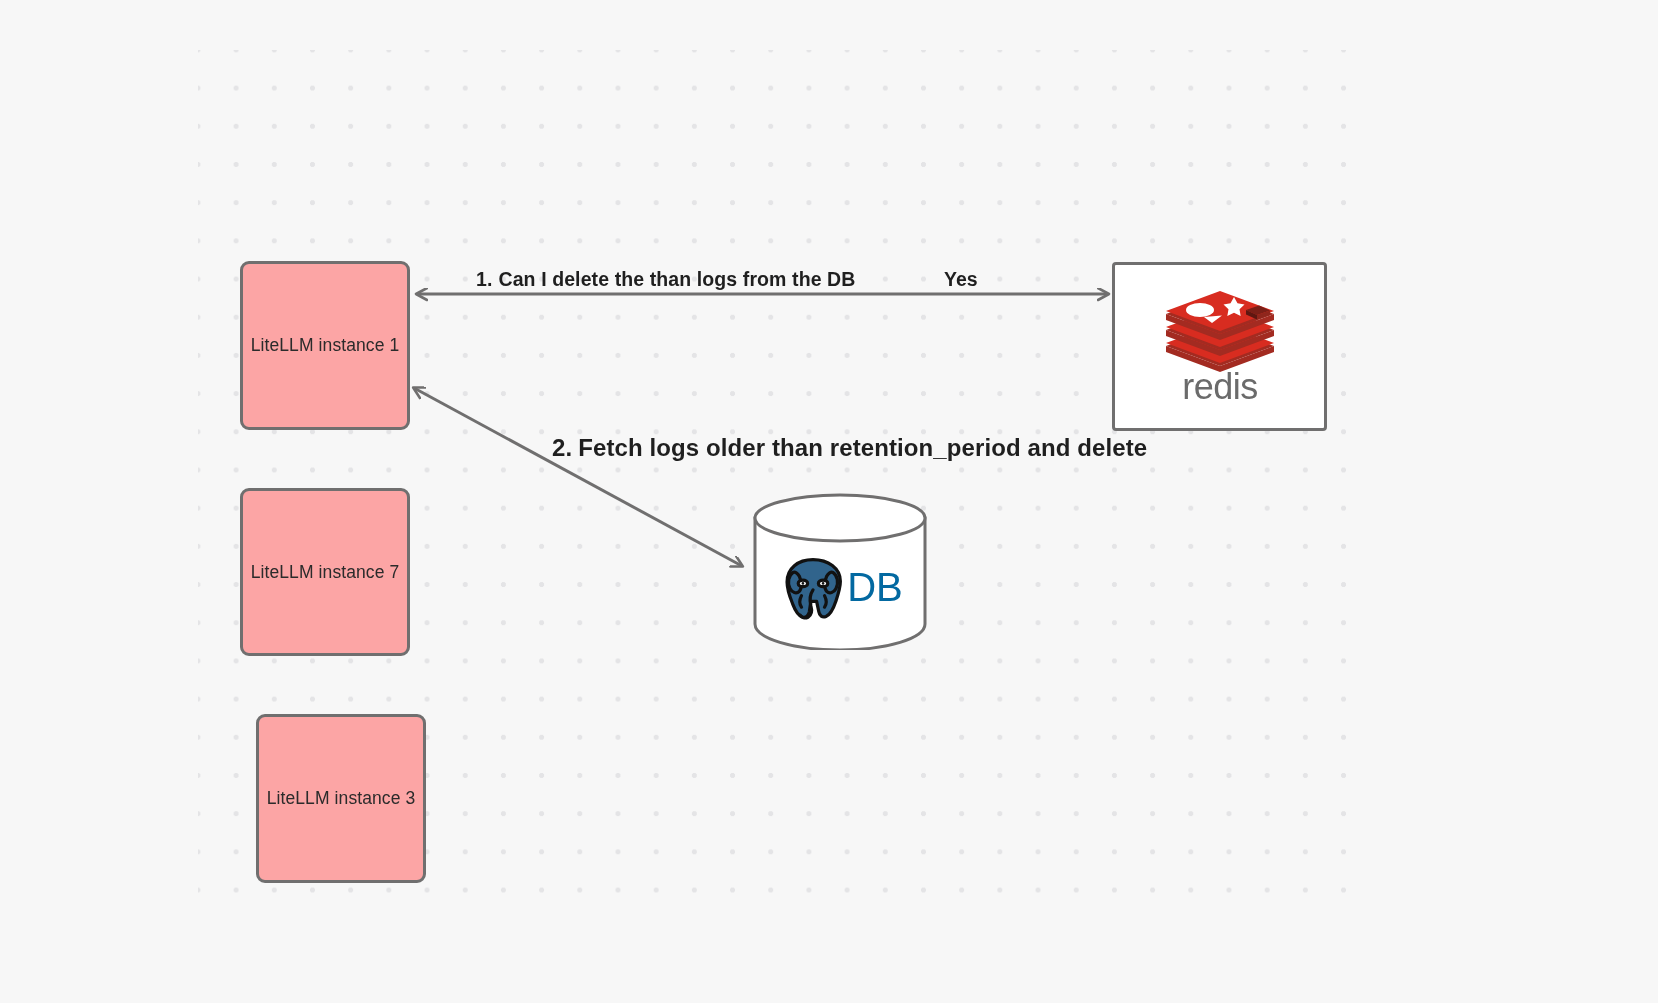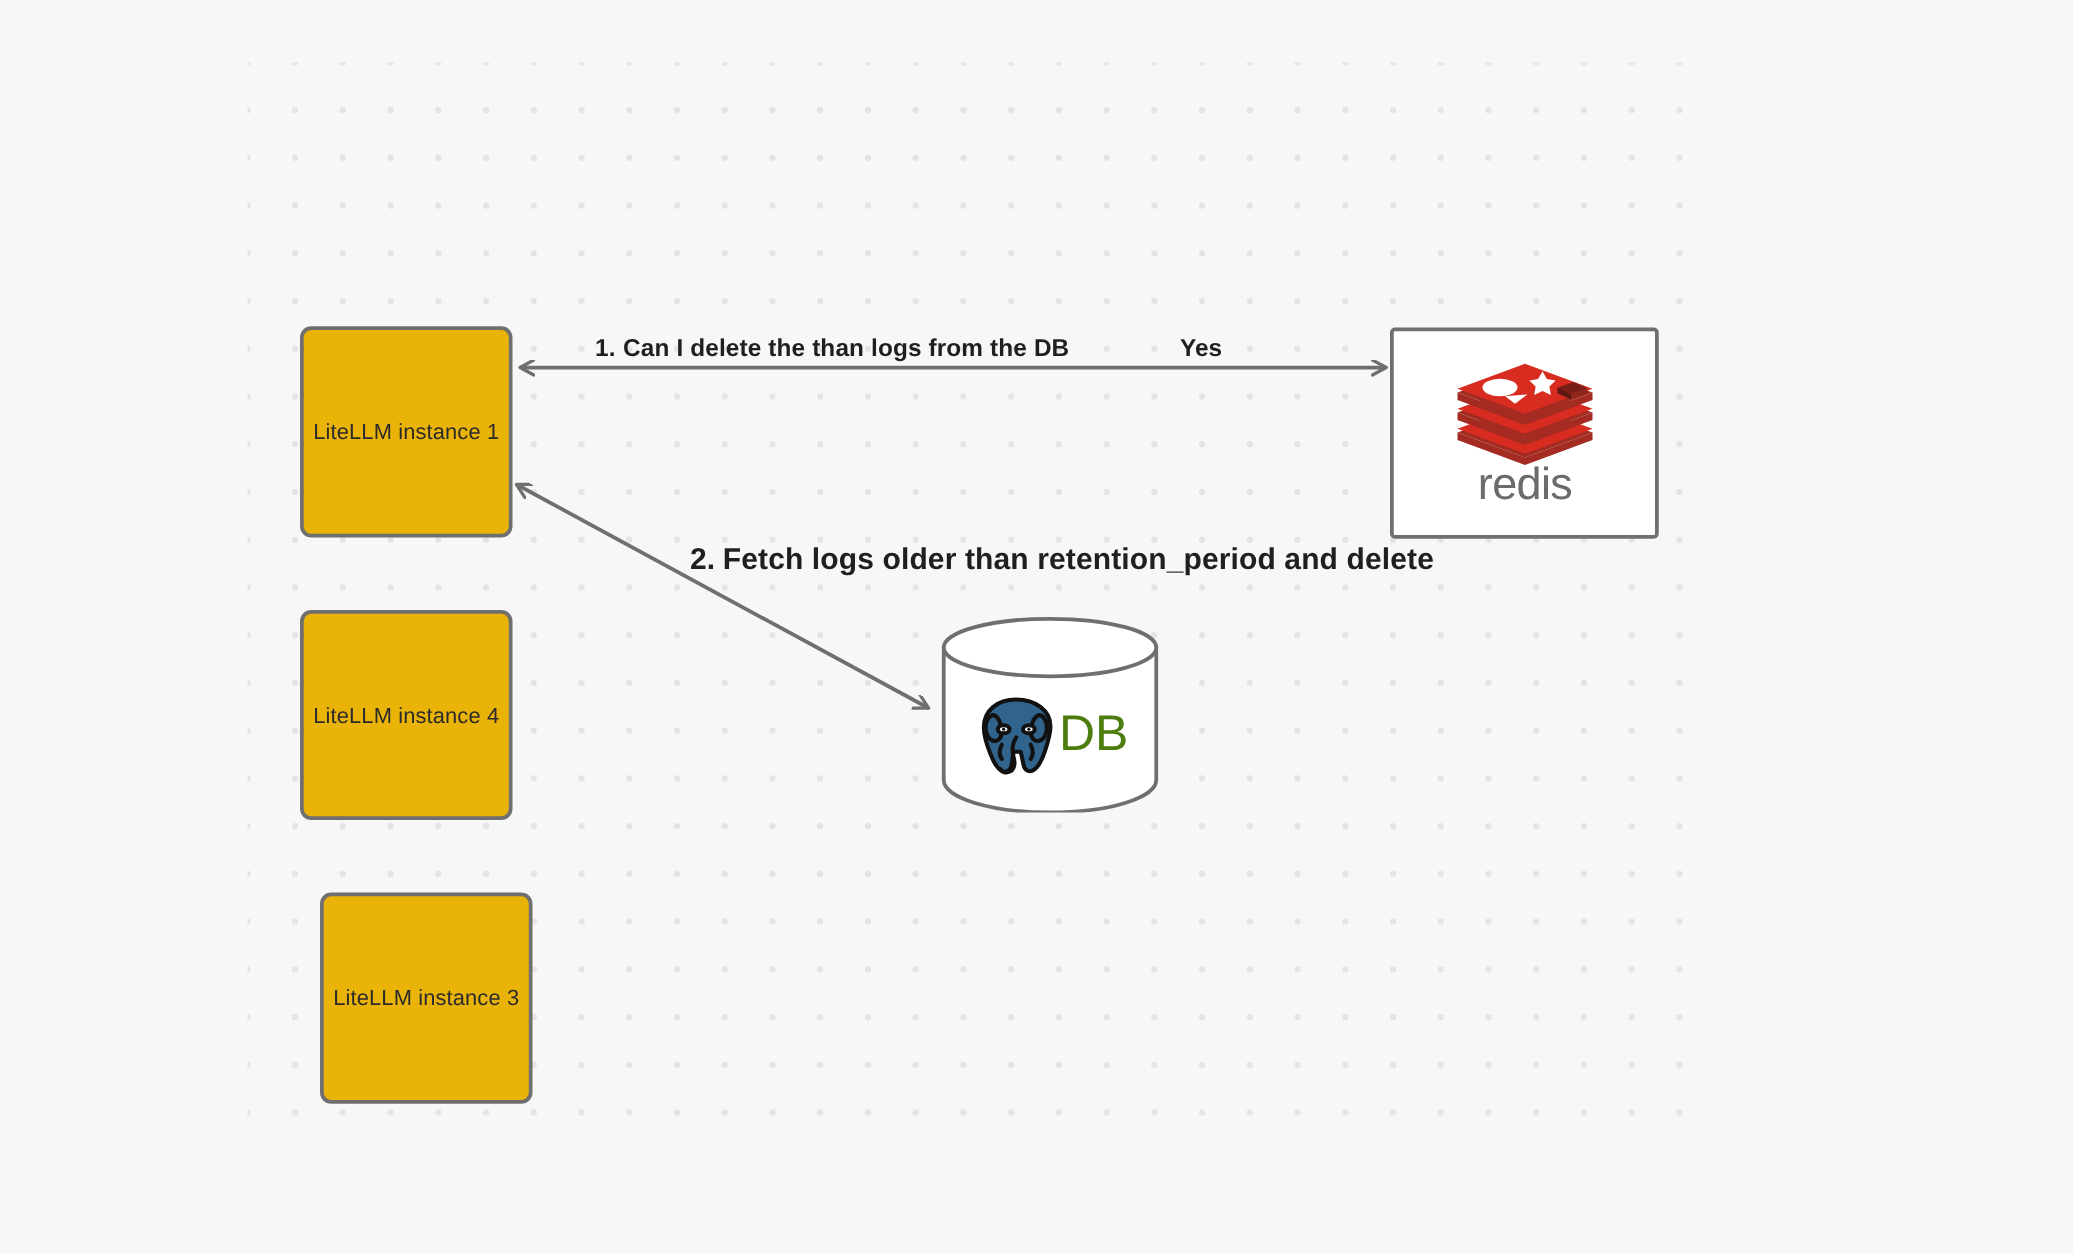--- a/index.html
+++ b/index.html
@@ -39,21 +39,21 @@
     left: 0;
     top: 0;
     width: 1658px;
     height: 1003px;
     overflow: visible;
   }
 
   
   .instance-box {
     position: absolute;
-    background: #eab308;
+    background: #fca5a5;
     border: 3px solid #706f6f;
     border-radius: 9px;
     display: flex;
     align-items: center;
     justify-content: center;
     box-sizing: border-box;
   }
   .instance-label {
     font-size: 17.5px;
     color: #2b2b2b;
@@ -106,21 +106,21 @@
     top: 52px;
     width: 176px;
     height: 86px;
     display: flex;
     align-items: center;
     justify-content: center;
   }
   #pg-elephant { width: 72px; height: 72px; display:block; }
   #db-text {
     font-size: 40px;
-    color: #4d7c0f;
+    color: #0369a1;
     font-family: "Liberation Sans", sans-serif;
     letter-spacing: 0px;
     margin-left: -2px;
   }
 
   
   .edge-label {
     position: absolute;
     font-family: "Liberation Sans", sans-serif;
     font-weight: bold;
@@ -181,21 +181,21 @@
 
   <div class="edge-label" id="label-2">
     <span class="num">2.</span><span>Fetch logs older than retention_period and delete</span>
   </div>
 
   <div class="instance-box" id="instance-1">
     <span class="instance-label">LiteLLM instance 1</span>
   </div>
 
   <div class="instance-box" id="instance-2">
-    <span class="instance-label">LiteLLM instance 4</span>
+    <span class="instance-label">LiteLLM instance 7</span>
   </div>
 
   <div class="instance-box" id="instance-3">
     <span class="instance-label">LiteLLM instance 3</span>
   </div>
 
   <div id="redis-node">
     <div id="redis-logo-wrap">
       <svg viewBox="0 0 120 84" xmlns="http://www.w3.org/2000/svg" width="120" height="84">
 

